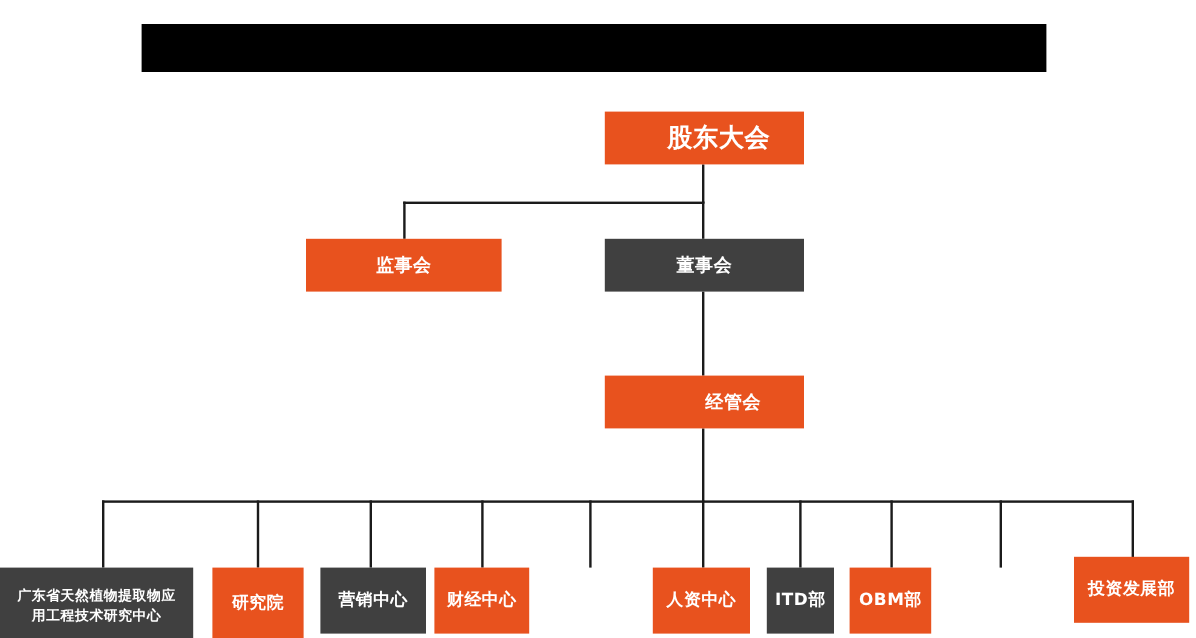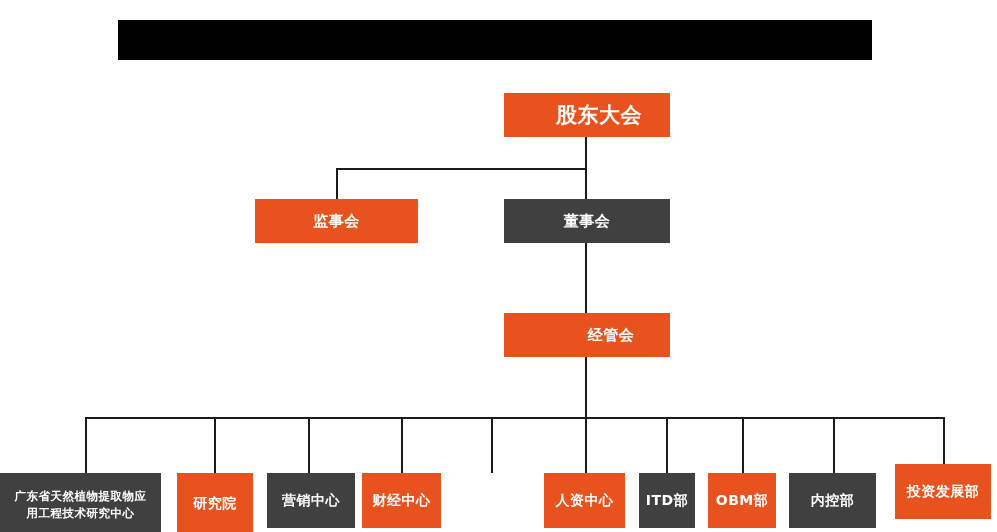--- a/index.html
+++ b/index.html
@@ -135,21 +135,18 @@
   </div>
 
   <div class="node dark leaf" style="left:544px; top:473px; width:81px; height:55px;">
     <span>人资中心</span>
   </div>
 
   <div class="node dark leaf" style="left:708px; top:473px; width:68px; height:55px;">
     <span>OBM部</span>
   </div>
 
-  <div class="node light leaf" style="left:789px; top:473px; width:87px; height:55px;">
-    <span>内控部</span>
-  </div>
 
   <div class="node dark leaf" style="left:895px; top:464px; width:96px; height:55px;">
     <span>投资发展部</span>
   </div>
 
 </div>
 
 </body></html>

